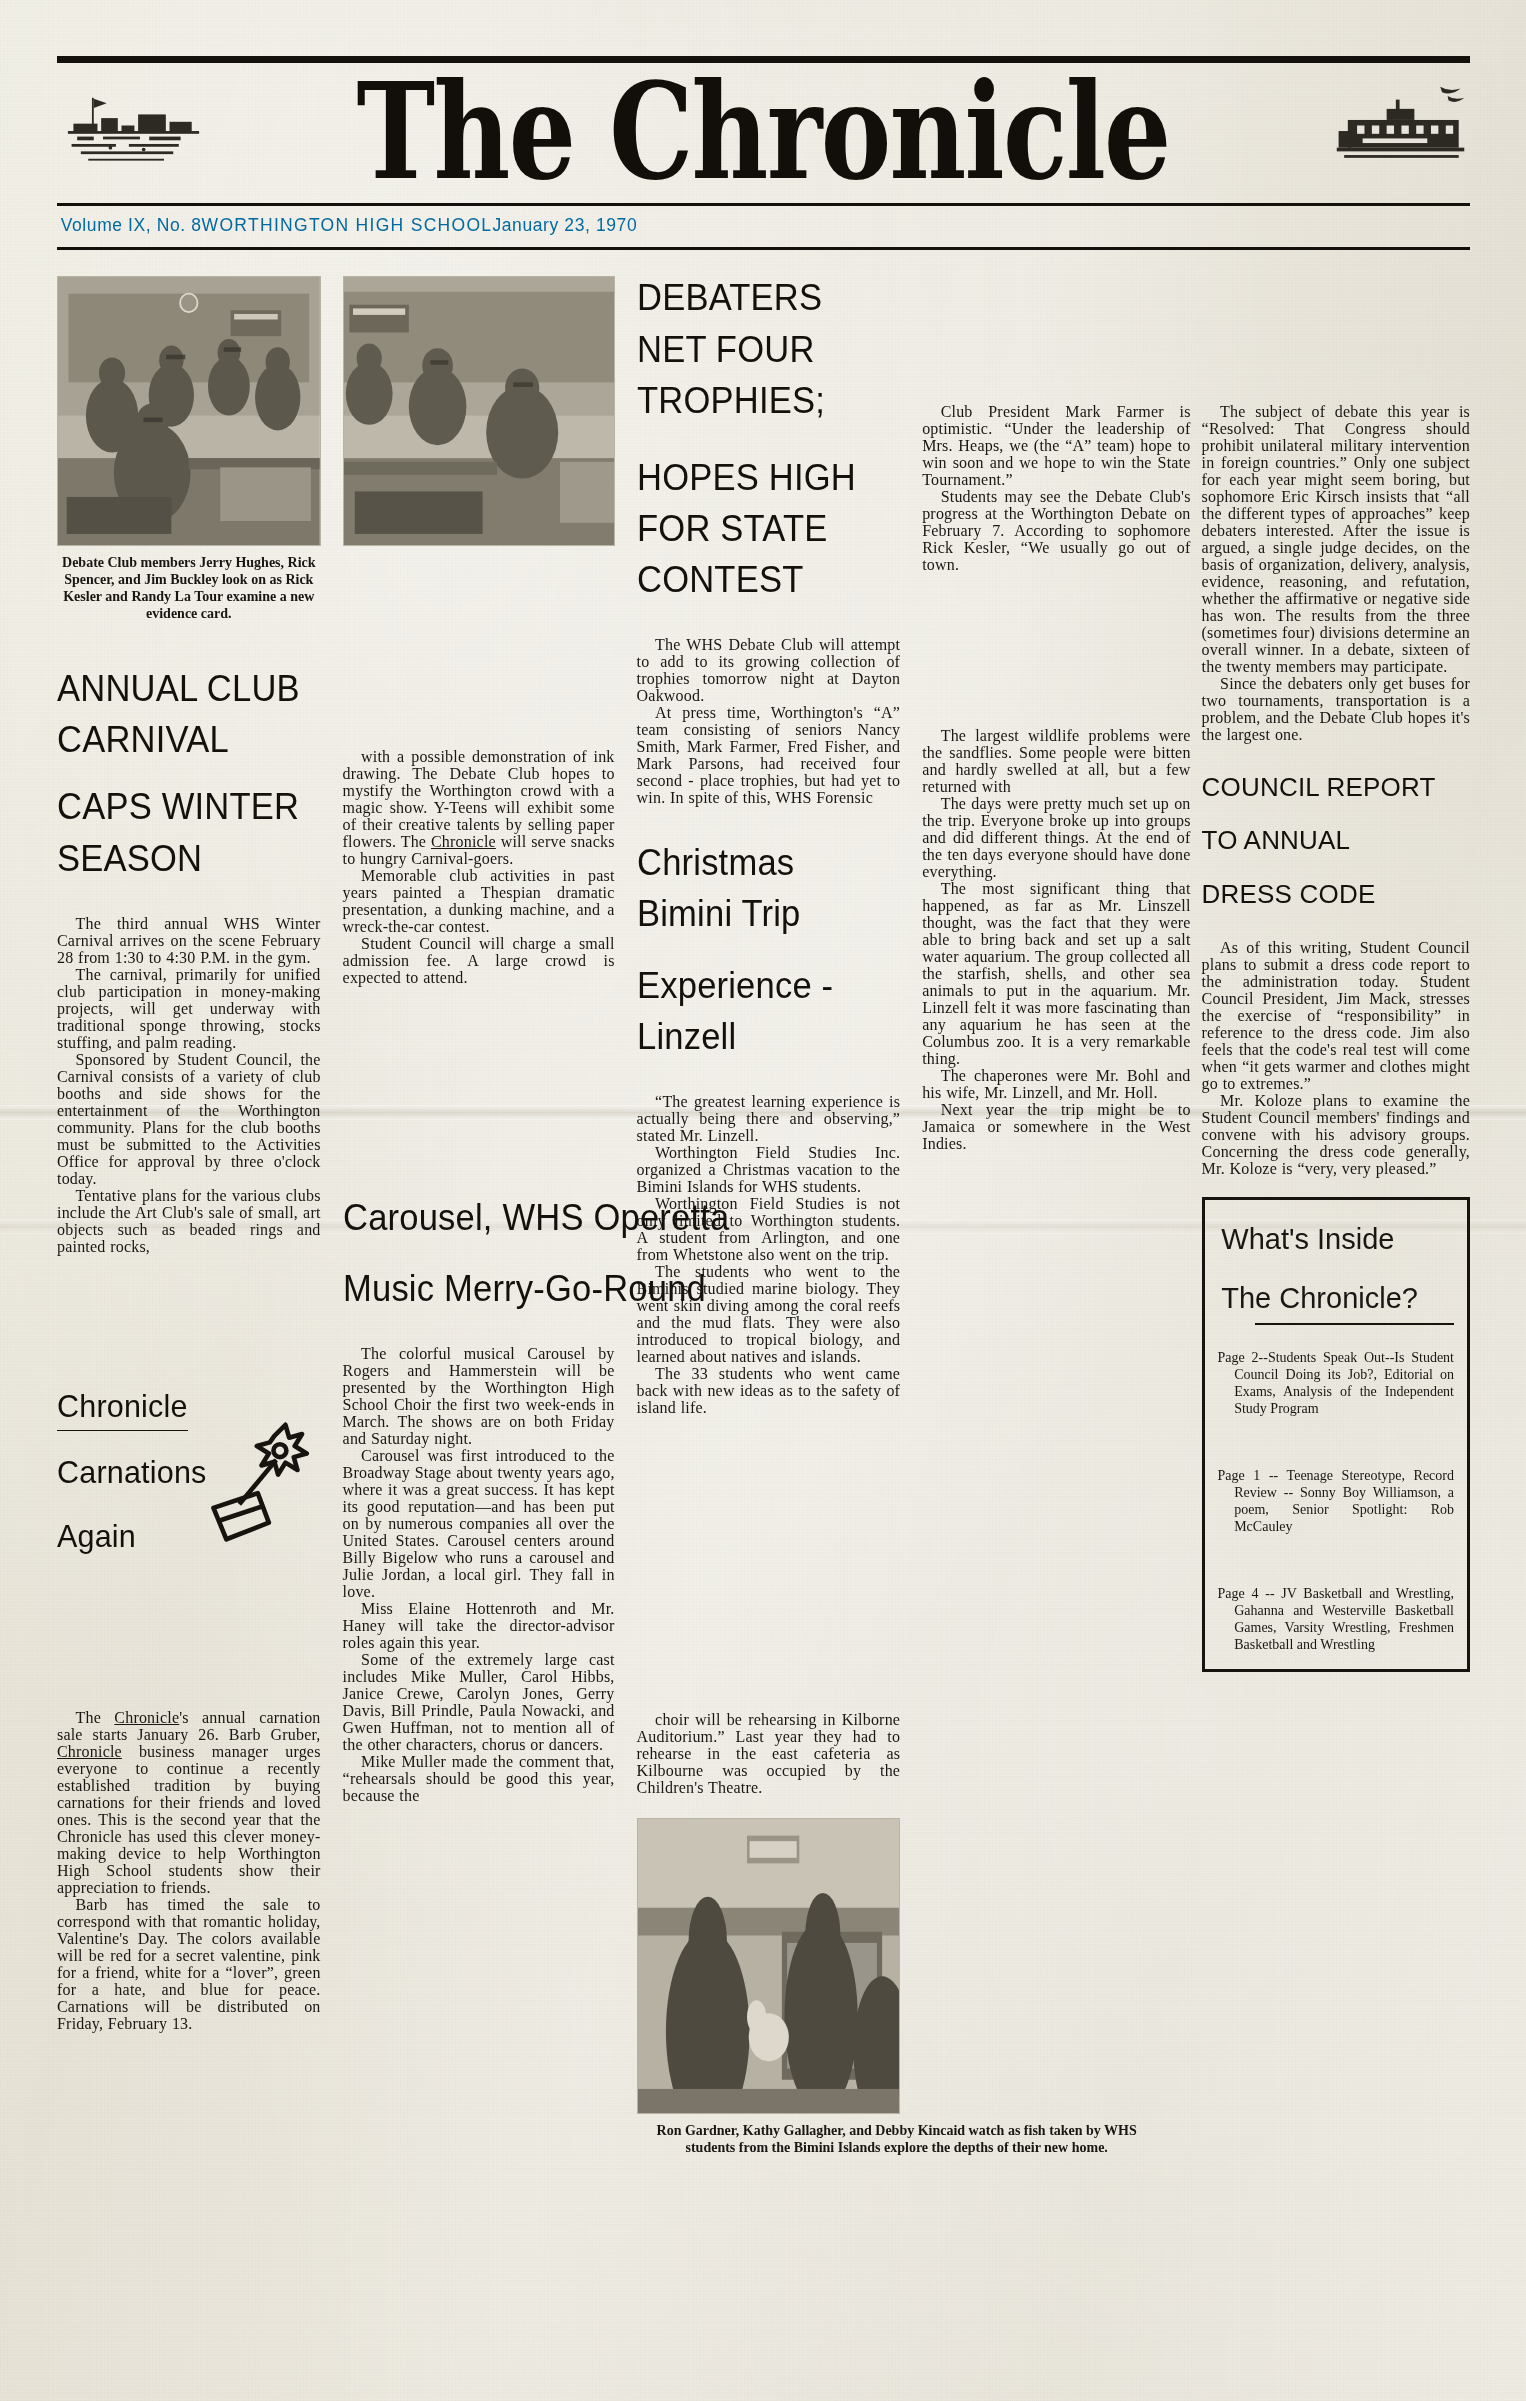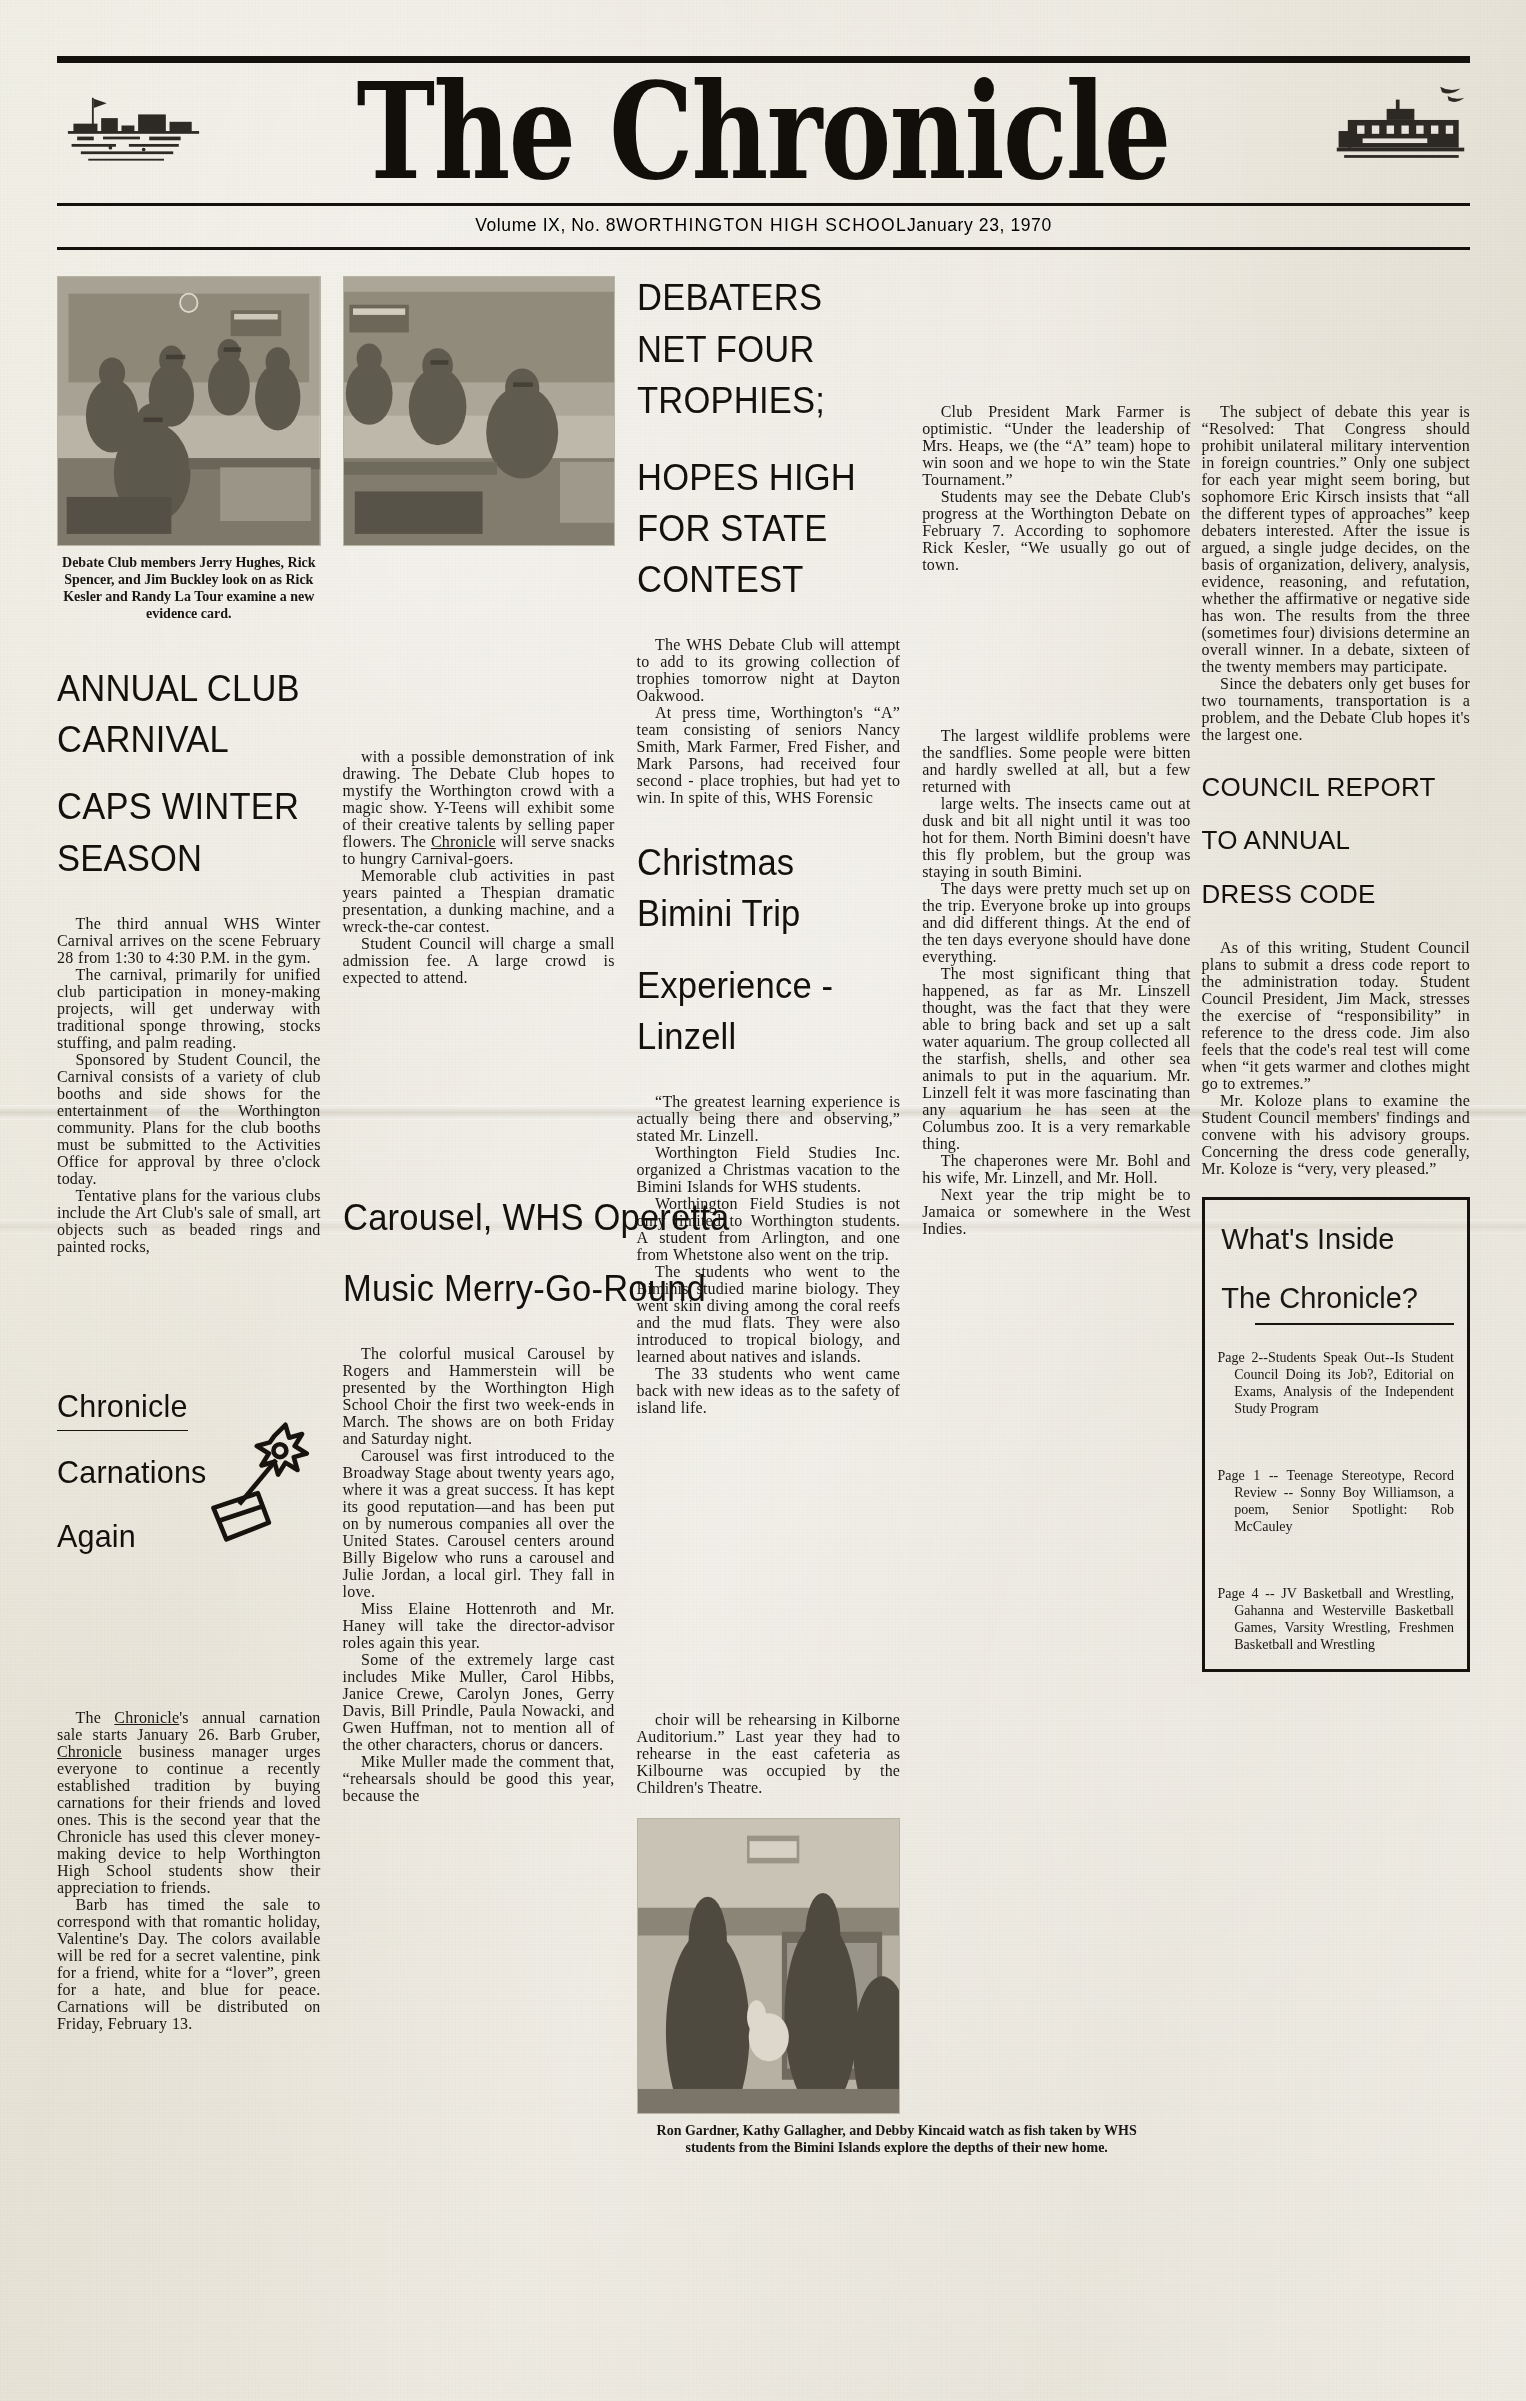--- a/index.html
+++ b/index.html
@@ -47,25 +47,25 @@
     line-height:1;
     color:#120f0b;
     transform:scaleY(1.22) scaleX(.97);
     white-space:nowrap;
   }
   .mast-cut{position:absolute;top:20.3px;width:139px;height:85px;opacity:.9;}
   .mast-cut.left{left:7.4px;}
   .mast-cut.right{right:0px;}
 
   .dateline{
-    display:flex;align-items:center;justify-content:center;
+    display:flex;align-items:center;justify-content:flex-start;
     font-family:"Liberation Sans", sans-serif;
     font-size:17.5px;letter-spacing:0.6px;
     padding:9.2px 3.7px 10.2px 3.7px;
-    color:#000000;
+    color:#0369a1;
   }
   .dateline .school{letter-spacing:1.3px;}
 
   
   .body-grid{display:flex;gap:0;margin-top:13px;}
   .col{width:272px;padding:0 11px;box-sizing:content-box;}
   .col.c1{padding-left:0;}
   .col.c4{padding-right:0;width:277px;}
 
   p.bt{
@@ -391,21 +391,20 @@
 
       <p class="bt">Club President Mark Farmer is optimistic. “Under the leadership of Mrs. Heaps, we (the “A” team) hope to win soon and we hope to win the State Tournament.”</p>
       <p class="bt">Students may see the Debate Club's progress at the Worthington Debate on February 7. According to sophomore Rick Kesler, “We usually go out of town.</p>
 
       <div class="sp34"></div>
       <div class="sp60"></div>
       <div class="sp60"></div>
       <div class="sp14"></div>
 
       <p class="bt">The largest wildlife problems were the sandflies. Some people were bitten and hardly swelled at all, but a few returned with</p>
-      <p class="bt">large welts. The insects came out at dusk and bit all night until it was too hot for them. North Bimini doesn't have this fly problem, but the group was staying in south Bimini.</p>
       <p class="bt">The days were pretty much set up on the trip. Everyone broke up into groups and did different things. At the end of the ten days everyone should have done everything.</p>
       <p class="bt">The most significant thing that happened, as far as Mr. Linszell thought, was the fact that they were able to bring back and set up a salt water aquarium. The group collected all the starfish, shells, and other sea animals to put in the aquarium. Mr. Linzell felt it was more fascinating than any aquarium he has seen at the Columbus zoo. It is a very remarkable thing.</p>
       <p class="bt">The chaperones were Mr. Bohl and his wife, Mr. Linzell, and Mr. Holl.</p>
       <p class="bt">Next year the trip might be to Jamaica or somewhere in the West Indies.</p>
     </div>
 
     <div class="col c4">
       <div class="sp10"></div>
       <div class="sp60"></div>
       <div class="sp60"></div>

